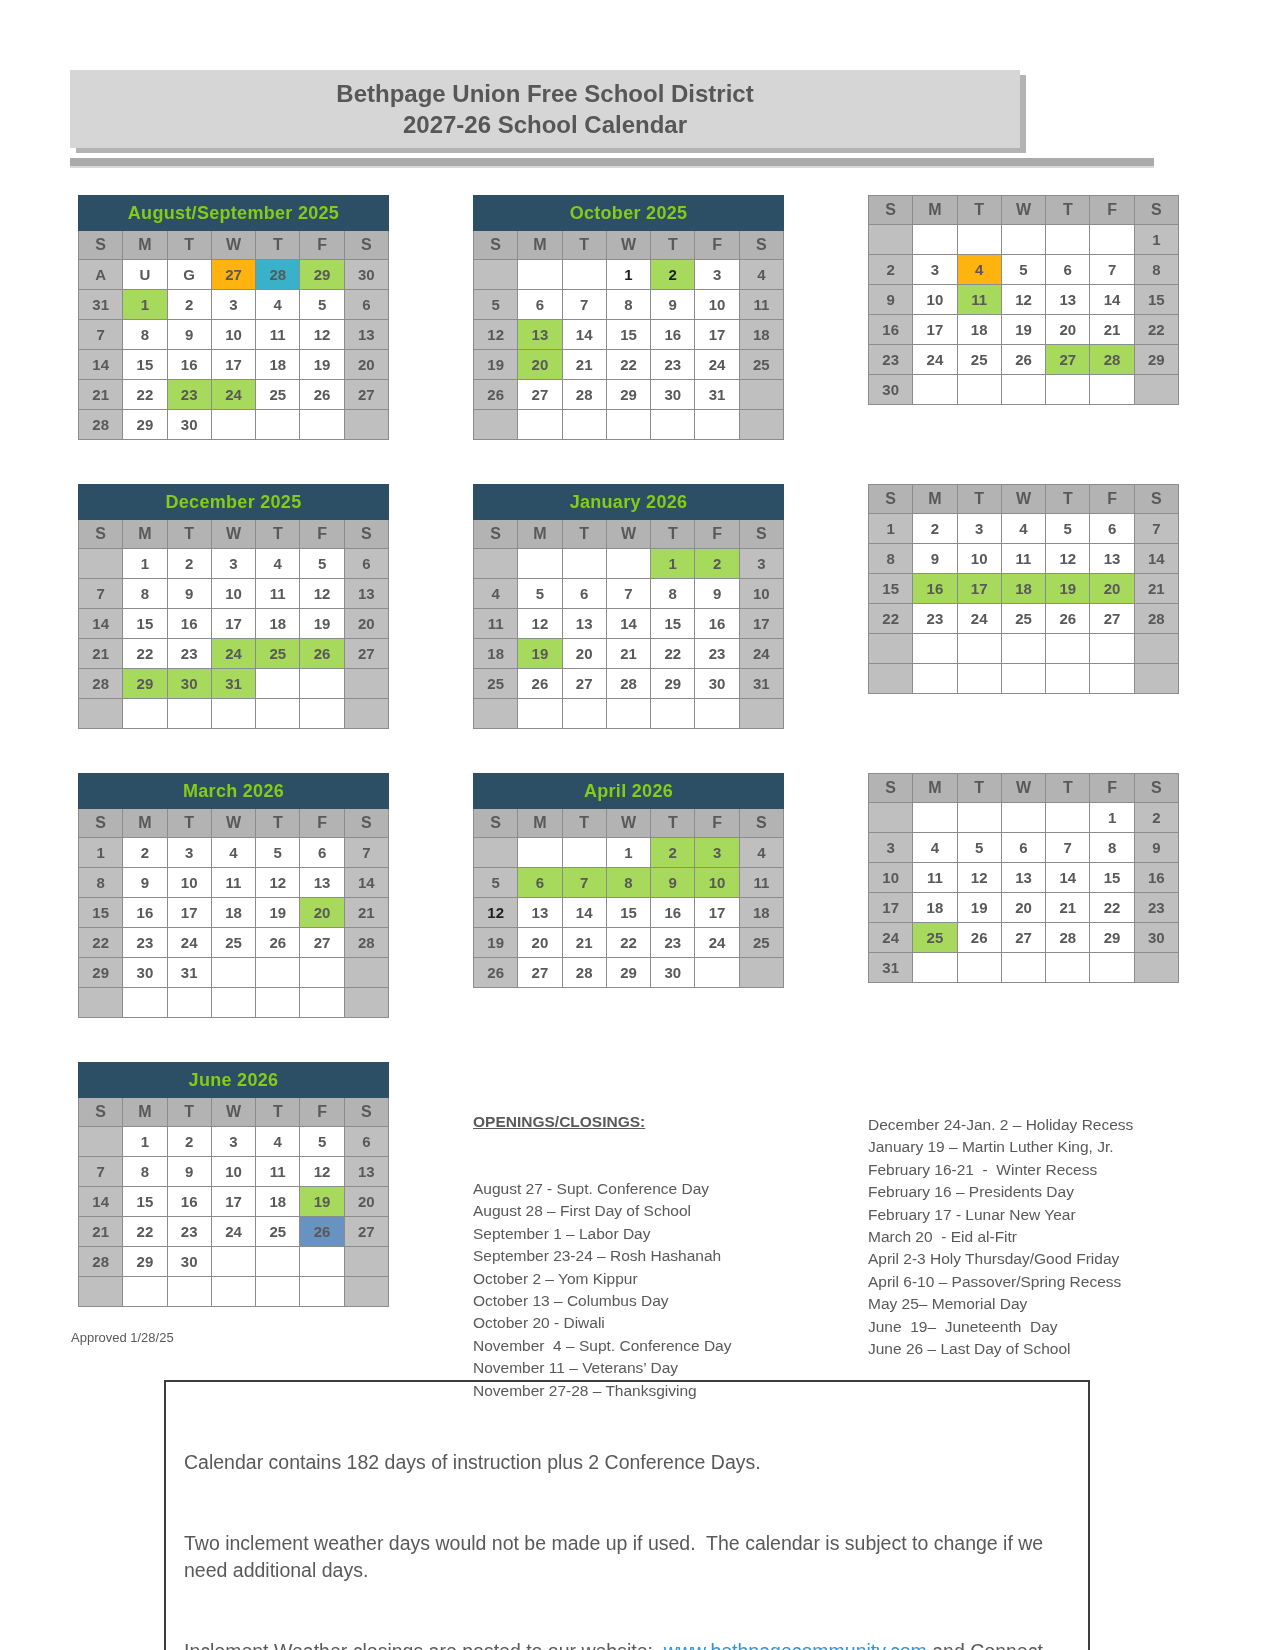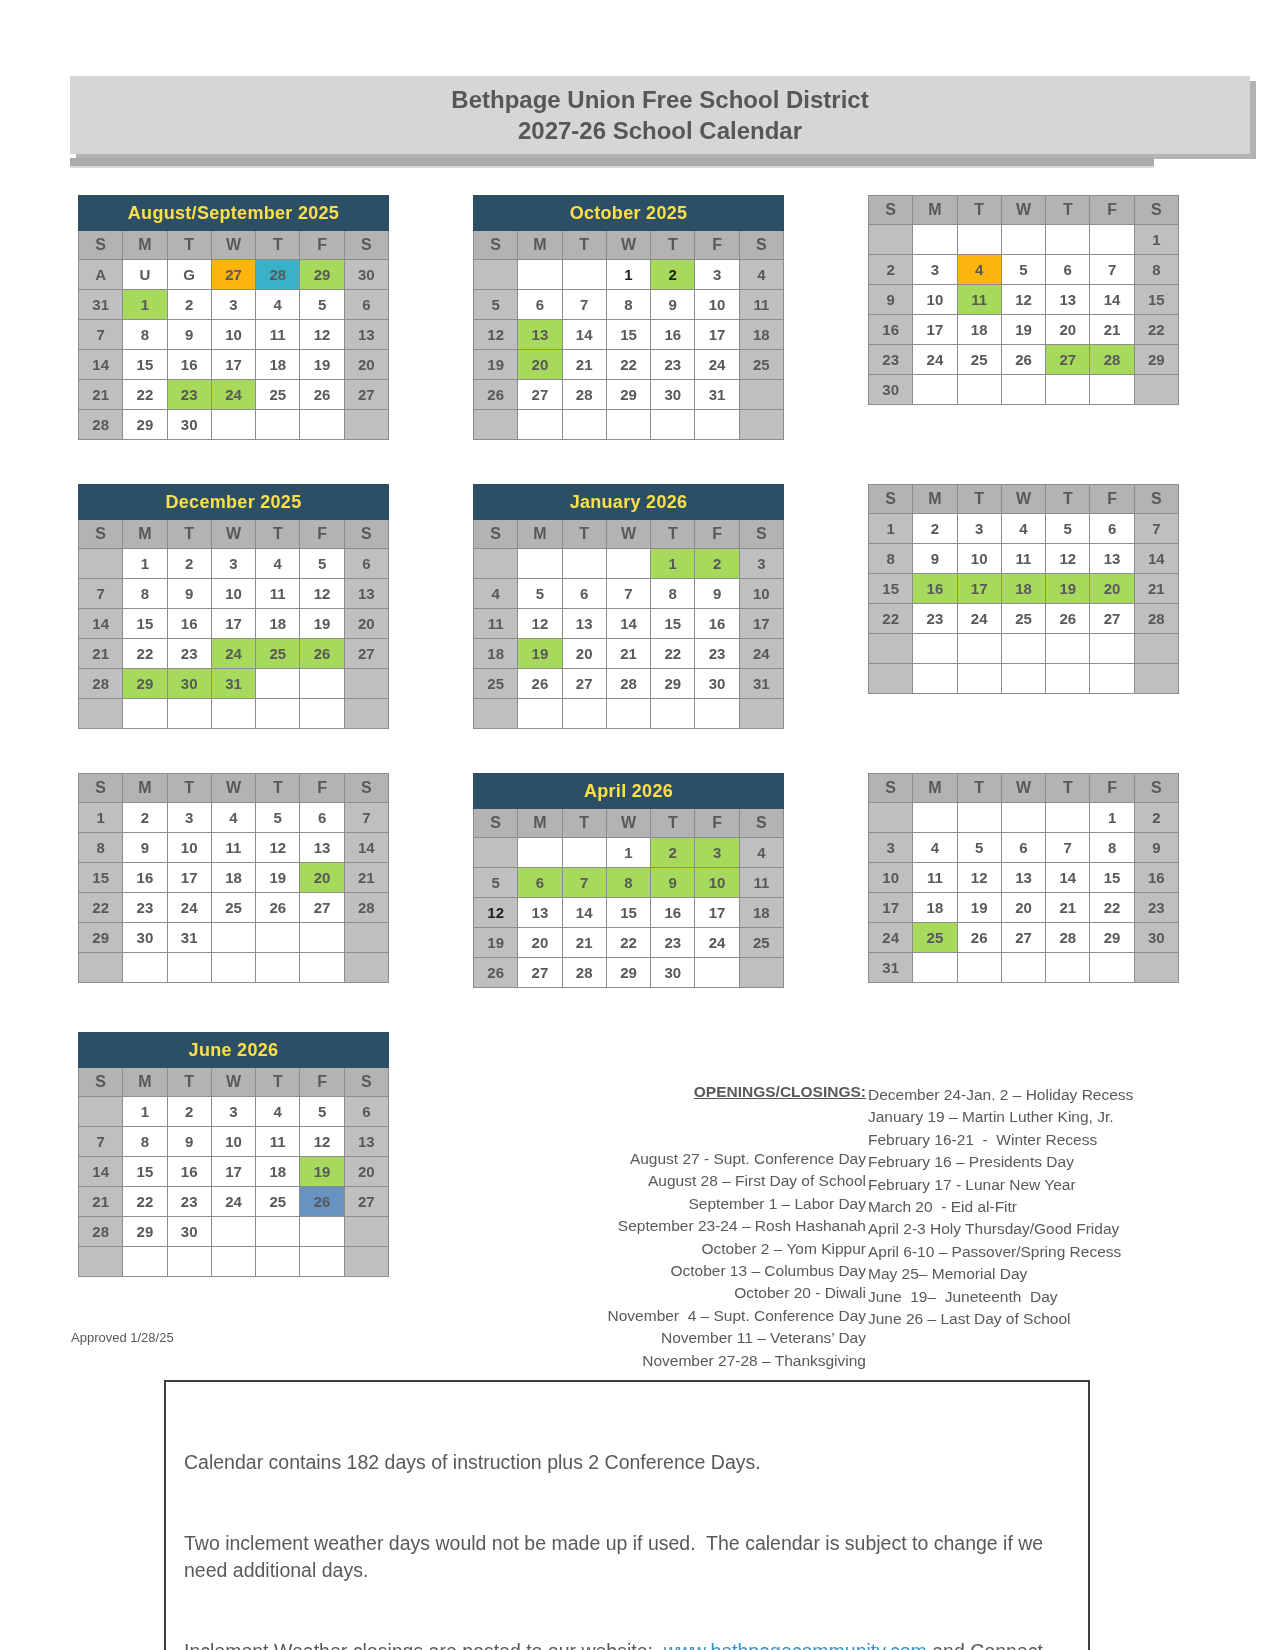--- a/index.html
+++ b/index.html
@@ -2,39 +2,39 @@
 <html style="--header_bg: #D6D6D6; --navy_header: #2C4F66; --day_header_gray: #B3B3B3; --weekend_gray: #BFBFBF; --holiday_green: #A6D95C; --conference_orange: #FFB30F; --first_day_cyan: #38B1C9; --last_day_blue: #6892BF; --text_gray: #595959; --link_blue: #2B95D8;"><head>
 <meta charset="utf-8">
 <style>
   html,body{margin:0;padding:0;}
   body{
     width:1275px;height:1650px;position:relative;background:#ffffff;
     font-family:"Liberation Sans",sans-serif;overflow:hidden;
   }
   
   .header-box{
-    position:absolute;left:70px;top:70px;width:1180px;height:78px;
+    position:absolute;left:70px;top:70px;width:950px;height:78px;
     background:var(--header_bg);box-shadow:6px 5px 0 #b3b3b3;
-    display:flex;flex-direction:column;justify-content:center;text-align:center;margin-top:6px;
+    display:flex;flex-direction:column;justify-content:center;text-align:center;
   }
   .header-line{font-weight:bold;font-size:24px;line-height:31px;color:#575757;}
   .header-bar{
     position:absolute;left:70px;top:158px;width:1084px;height:8px;
     background:#ababab;box-shadow:0 2px 0 #d9d9d9;
   }
   
   .cal-grid{
     position:absolute;left:78px;top:195px;width:1101px;
     display:grid;grid-template-columns:repeat(3,311px);
     column-gap:84px;row-gap:44px;align-items:start;
   }
   table.cal{border-collapse:collapse;width:311px;table-layout:fixed;}
   td.cal-title{
     height:32px;background:var(--navy_header);border:1px solid var(--navy_header);
-    color:#fde047;font-weight:bold;font-size:18px;text-align:center;letter-spacing:.3px;
+    color:#84cc16;font-weight:bold;font-size:18px;text-align:center;letter-spacing:.3px;
   }
   td.dayhead{
     height:26px;background:var(--day_header_gray);border:1px solid #8c8c8c;
     color:var(--text_gray);font-weight:bold;font-size:16px;text-align:center;
   }
   td.day{
     height:27px;border:1px solid #8c8c8c;background:#ffffff;
     color:var(--text_gray);font-weight:bold;font-size:15px;text-align:center;
   }
   td.day.we{background:var(--weekend_gray);}
@@ -42,21 +42,21 @@
   td.day.hl-orange{background:var(--conference_orange);}
   td.day.hl-cyan{background:var(--first_day_cyan);}
   td.day.hl-blue{background:var(--last_day_blue);}
   td.day.dark{color:#1f1f1f;}
   
   .events{grid-column:2/4;grid-row:4;position:relative;height:250px;}
   .events-col{
     position:absolute;top:4px;width:385px;color:var(--text_gray);
     font-size:15.5px;line-height:22.4px;white-space:pre-wrap;
   }
-  .events-col.left{left:8px;text-align:right;}
+  .events-col.left{left:0;}
   .events-col.right{left:395px;margin-top:48px;}
   .events-heading{font-weight:bold;text-decoration:underline;}
   
   .approved{position:absolute;left:71px;top:1330px;font-size:13px;color:var(--text_gray);}
   .notice{
     position:absolute;left:164px;top:1380px;width:886px;
     border:2px solid #3d3d3d;padding:13px 18px;
     font-size:19.5px;line-height:27px;color:var(--text_gray);white-space:pre-wrap;
   }
   .notice a{color:var(--link_blue);text-decoration:underline;cursor:pointer;}
@@ -501,20 +501,23 @@
             <td class="day"></td>
             <td class="day we"></td>
           </tr>
         </tbody>
       </table>
     </div>
     <div>
       <table class="cal">
         <tbody>
           <tr>
+            <td colspan="7" class="cal-title">March 2026</td>
+          </tr>
+          <tr>
             <td class="dayhead">S</td>
             <td class="dayhead">M</td>
             <td class="dayhead">T</td>
             <td class="dayhead">W</td>
             <td class="dayhead">T</td>
             <td class="dayhead">F</td>
             <td class="dayhead">S</td>
           </tr>
           <tr>
             <td class="day we">1</td>

